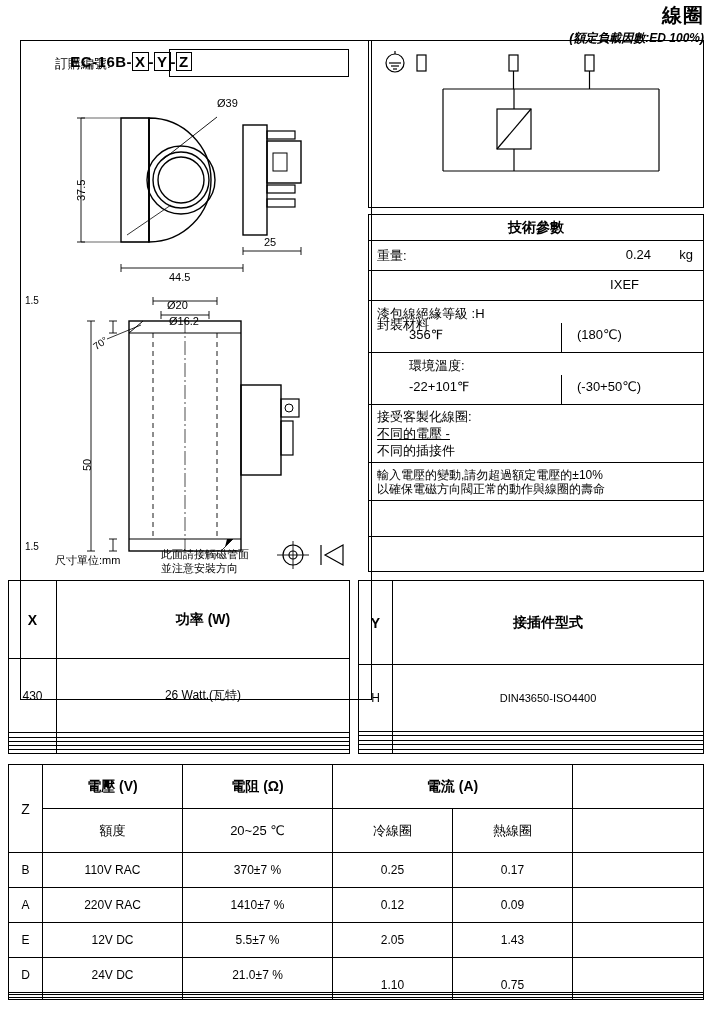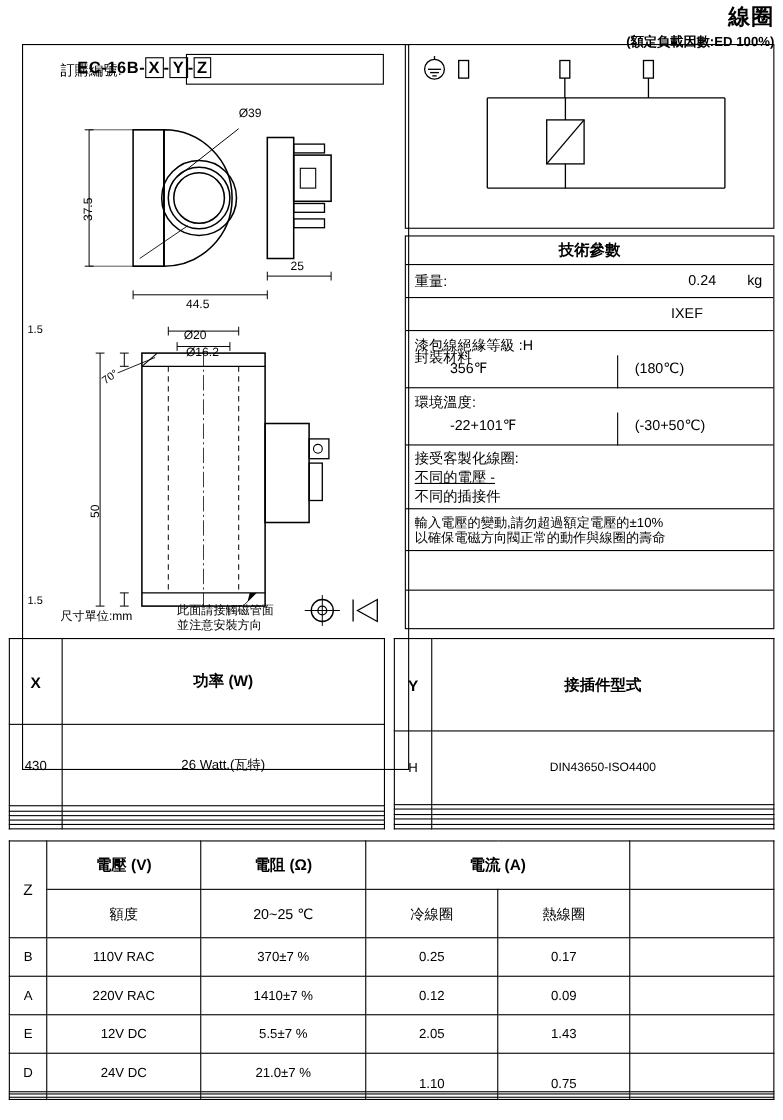--- a/index.html
+++ b/index.html
@@ -8,21 +8,21 @@
     background:#ffffff;
     font-family:"Liberation Sans","DejaVu Sans",sans-serif;
     color:#000;
     font-size:12px;
   }
   .pg{position:absolute;left:0;top:0;width:712px;height:1018px;}
 
   
   .hdr{position:absolute;right:8px;top:2px;text-align:right;}
   .hdr .t1{font-size:20px;font-weight:bold;letter-spacing:1px;}
-  .hdr .t2{font-size:12px;font-weight:bold;margin-top:1px;}
+  .hdr .t2{font-size:12px;font-weight:bold;margin-top:1px;font-style:italic;}
 
   
   .box{position:absolute;border:1.5px solid #000;box-sizing:border-box;}
 
   
   #leftPanel{left:20px;top:40px;width:352px;height:660px;}
   #orderRow{position:absolute;left:20px;top:8px;width:310px;height:30px;}
   #orderLabel{position:absolute;left:14px;top:6px;font-size:13px;}
   #orderBox{position:absolute;left:128px;top:0;width:180px;height:28px;border:1.5px solid #000;box-sizing:border-box;}
   #orderCode{position:absolute;left:0;top:4px;width:180px;text-align:center;font-size:15px;font-weight:bold;letter-spacing:.5px;}
@@ -223,21 +223,21 @@
     </div>
 
     <div class="trow" style="top:86px;height:52px;">
       <div class="tl" style="top:4px;">漆包線絕緣等級 :H</div>
       <div class="tc" style="left:40px;top:26px;">356℉</div>
       <div class="tc" style="left:208px;top:26px;">(180℃)</div>
       <div class="vsplit" style="left:192px;top:22px;height:30px;"></div>
     </div>
 
     <div class="trow" style="top:138px;height:52px;">
-      <div class="tl" style="top:4px;">環境溫度:</div>
+      <div class="tl" style="top:4px;margin-left:32px;">環境溫度:</div>
       <div class="tc" style="left:40px;top:26px;">-22+101℉</div>
       <div class="tc" style="left:208px;top:26px;">(-30+50℃)</div>
       <div class="vsplit" style="left:192px;top:22px;height:30px;"></div>
     </div>
 
     <div class="trow" style="top:190px;height:58px;">
       <div class="tl" style="top:3px;">接受客製化線圈:</div>
       <div class="tl" style="top:20px;text-decoration:underline;">不同的電壓 -</div>
       <div class="tl" style="top:37px;">不同的插接件</div>
     </div>

